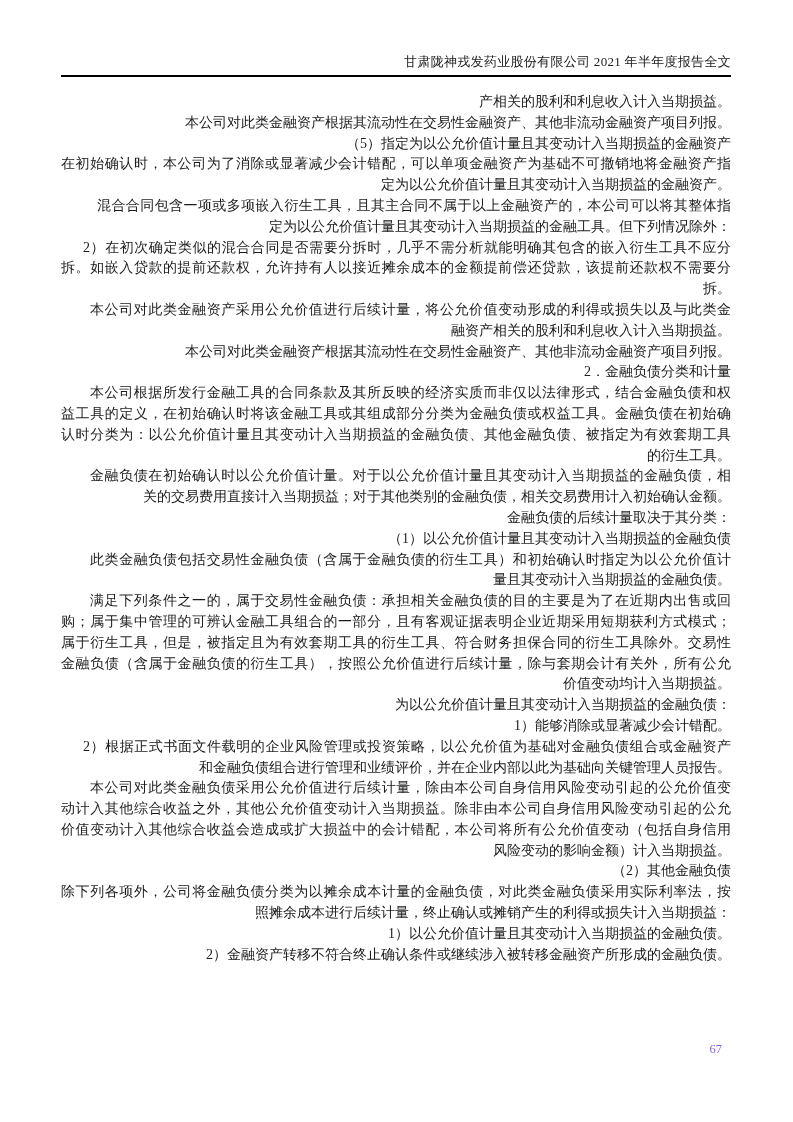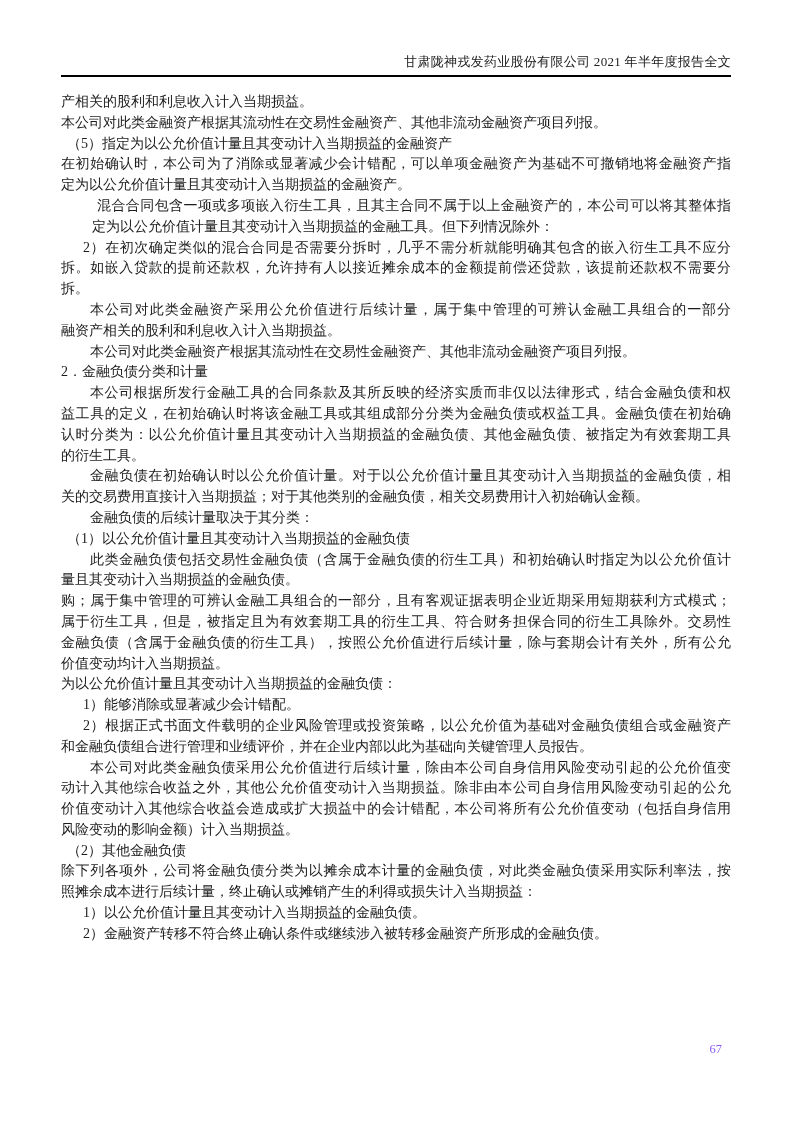--- a/index.html
+++ b/index.html
@@ -31,21 +31,21 @@
   .doc-body {
     position: absolute;
     left: 61px;
     top: 92px;
     width: 670px;
     font-size: 14px;
     line-height: 20.8px;
   }
   .ln {
     white-space: normal;
-    text-align: left;
+    text-align: right;
   }
   
   .i05 { padding-left: 6px; }
   .i15 { padding-left: 22px; }
   .i2  { padding-left: 29px; }
   .i22 { padding-left: 31px; }
   .i25 { padding-left: 36px; }
   
   .jf {
     text-align: justify;
@@ -73,34 +73,35 @@
     <div class="ln">产相关的股利和利息收入计入当期损益。</div>
     <div class="ln">本公司对此类金融资产根据其流动性在交易性金融资产、其他非流动金融资产项目列报。</div>
     <div class="ln i05">（5）指定为以公允价值计量且其变动计入当期损益的金融资产</div>
     <div class="ln jf">在初始确认时，本公司为了消除或显著减少会计错配，可以单项金融资产为基础不可撤销地将金融资产指</div>
     <div class="ln">定为以公允价值计量且其变动计入当期损益的金融资产。</div>
     <div class="ln i25 jf">混合合同包含一项或多项嵌入衍生工具，且其主合同不属于以上金融资产的，本公司可以将其整体指</div>
     <div class="ln i22">定为以公允价值计量且其变动计入当期损益的金融工具。但下列情况除外：</div>
     <div class="ln i15 jf">2）在初次确定类似的混合合同是否需要分拆时，几乎不需分析就能明确其包含的嵌入衍生工具不应分</div>
     <div class="ln jf">拆。如嵌入贷款的提前还款权，允许持有人以接近摊余成本的金额提前偿还贷款，该提前还款权不需要分</div>
     <div class="ln">拆。</div>
-    <div class="ln i2 jf">本公司对此类金融资产采用公允价值进行后续计量，属于集中管理的可辨认金融工具组合的一部分</div>
+    <div class="ln i2 jf">本公司对此类金融资产采用公允价值进行后续计量，将公允价值变动形成的利得或损失以及与此类金</div>
     <div class="ln">融资产相关的股利和利息收入计入当期损益。</div>
     <div class="ln i2">本公司对此类金融资产根据其流动性在交易性金融资产、其他非流动金融资产项目列报。</div>
     <div class="ln">2．金融负债分类和计量</div>
     <div class="ln i2 jf">本公司根据所发行金融工具的合同条款及其所反映的经济实质而非仅以法律形式，结合金融负债和权</div>
     <div class="ln jf">益工具的定义，在初始确认时将该金融工具或其组成部分分类为金融负债或权益工具。金融负债在初始确</div>
     <div class="ln jf">认时分类为：以公允价值计量且其变动计入当期损益的金融负债、其他金融负债、被指定为有效套期工具</div>
     <div class="ln">的衍生工具。</div>
     <div class="ln i2 jf">金融负债在初始确认时以公允价值计量。对于以公允价值计量且其变动计入当期损益的金融负债，相</div>
     <div class="ln">关的交易费用直接计入当期损益；对于其他类别的金融负债，相关交易费用计入初始确认金额。</div>
     <div class="ln i2">金融负债的后续计量取决于其分类：</div>
     <div class="ln i05">（1）以公允价值计量且其变动计入当期损益的金融负债</div>
     <div class="ln i2 jf">此类金融负债包括交易性金融负债（含属于金融负债的衍生工具）和初始确认时指定为以公允价值计</div>
     <div class="ln">量且其变动计入当期损益的金融负债。</div>
+    <div class="ln i2 jf">满足下列条件之一的，属于交易性金融负债：承担相关金融负债的目的主要是为了在近期内出售或回</div>
     <div class="ln jf">购；属于集中管理的可辨认金融工具组合的一部分，且有客观证据表明企业近期采用短期获利方式模式；</div>
     <div class="ln jf">属于衍生工具，但是，被指定且为有效套期工具的衍生工具、符合财务担保合同的衍生工具除外。交易性</div>
     <div class="ln jf">金融负债（含属于金融负债的衍生工具），按照公允价值进行后续计量，除与套期会计有关外，所有公允</div>
     <div class="ln">价值变动均计入当期损益。</div>
     <div class="ln">为以公允价值计量且其变动计入当期损益的金融负债：</div>
     <div class="ln i15">1）能够消除或显著减少会计错配。</div>
     <div class="ln i15 jf">2）根据正式书面文件载明的企业风险管理或投资策略，以公允价值为基础对金融负债组合或金融资产</div>
     <div class="ln">和金融负债组合进行管理和业绩评价，并在企业内部以此为基础向关键管理人员报告。</div>
     <div class="ln i2 jf">本公司对此类金融负债采用公允价值进行后续计量，除由本公司自身信用风险变动引起的公允价值变</div>
     <div class="ln jf">动计入其他综合收益之外，其他公允价值变动计入当期损益。除非由本公司自身信用风险变动引起的公允</div>

